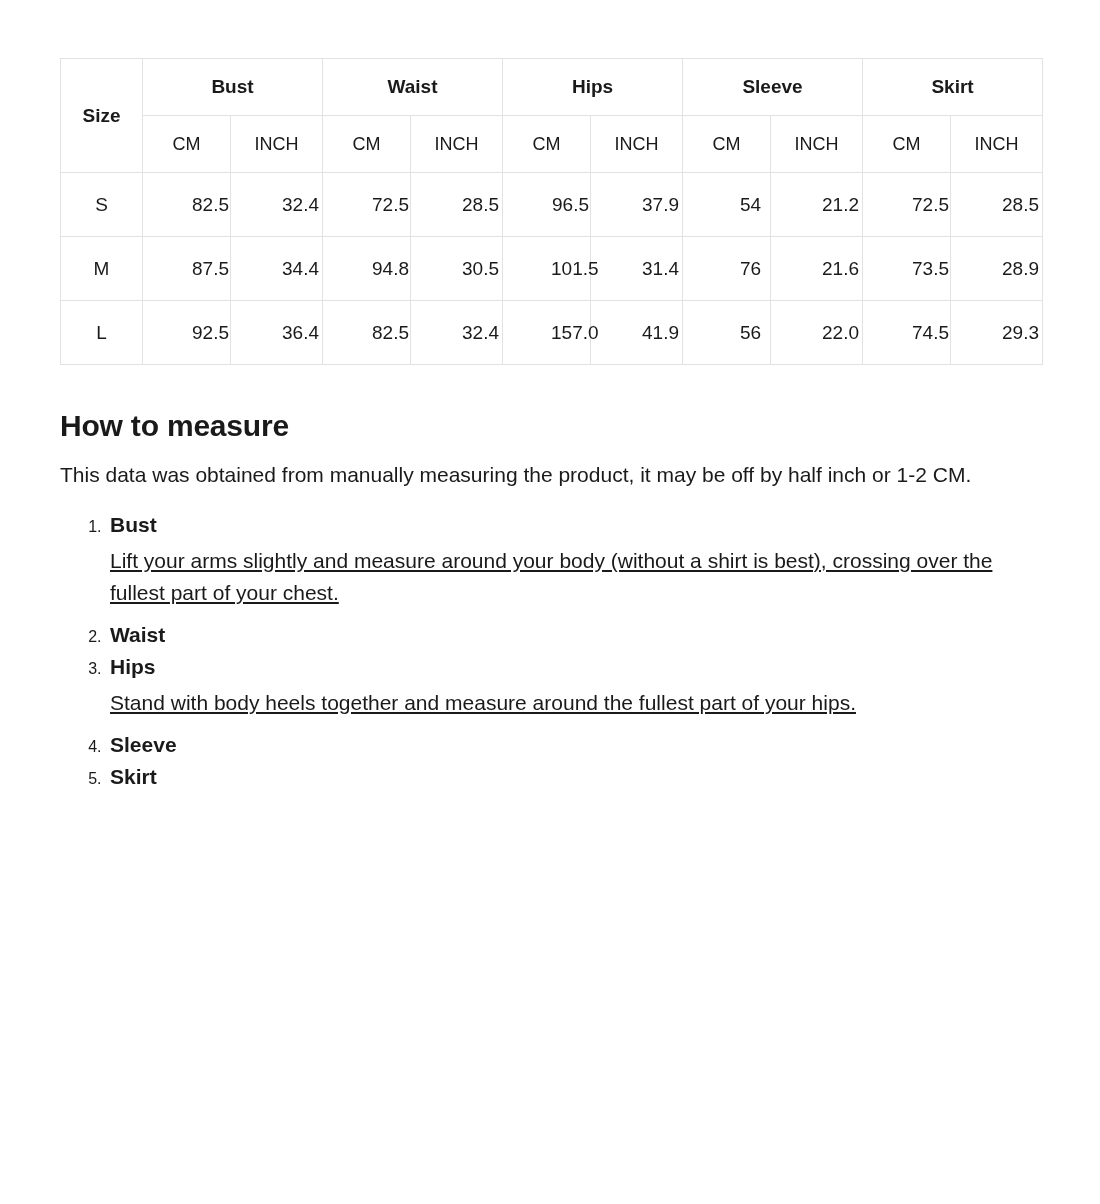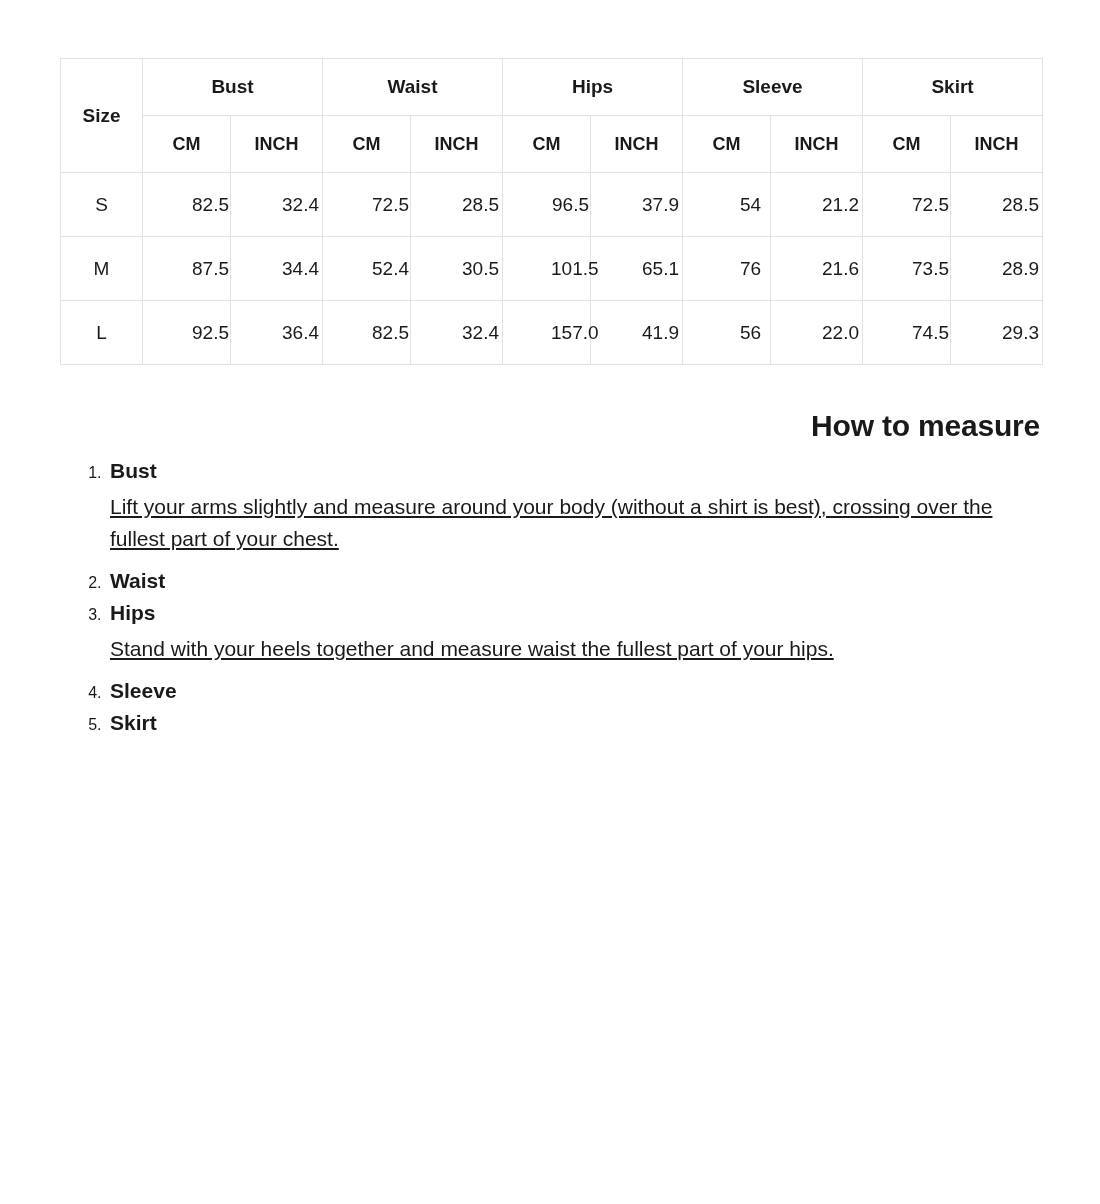--- a/index.html
+++ b/index.html
@@ -41,21 +41,21 @@
     font-size: 19px;
     height: 56px;
   }
   table.size-chart th.size-head {
     font-weight: bold;
     font-size: 19px;
     width: 82px;
     text-align: center;
   }
   table.size-chart th.unit-head {
-    font-weight: bold;
+    font-weight: normal;
     font-size: 18px;
     height: 56px;
     margin-left: 48px;
   }
   table.size-chart td.size-cell {
     height: 63px;
     font-size: 19px;
   }
   table.size-chart td.val-cell {
     height: 63px;
@@ -65,21 +65,20 @@
   col.c-size { width: 82px; }
   col.c-cm   { width: 88px; }
   col.c-in   { width: 92px; }
 
   
   h2.section-title {
     font-size: 30px;
     font-weight: bold;
     margin: 44px 0 16px 0;
     letter-spacing: -0.2px;
-    text-align: right;
   }
   p.intro {
     font-size: 21px;
     line-height: 1.52;
     margin: 0 0 22px 0;
     max-width: 985px;
   }
   ol.measure-list {
     margin: 0;
     padding-left: 46px;
@@ -157,24 +156,24 @@
         <td class="val-cell">37.9</td>
         <td class="val-cell">54</td>
         <td class="val-cell">21.2</td>
         <td class="val-cell">72.5</td>
         <td class="val-cell">28.5</td>
       </tr>
       <tr>
         <td class="size-cell">M</td>
         <td class="val-cell">87.5</td>
         <td class="val-cell">34.4</td>
-        <td class="val-cell">52.4</td>
+        <td class="val-cell">94.8</td>
         <td class="val-cell">30.5</td>
         <td class="val-cell">101.5</td>
-        <td class="val-cell">65.1</td>
+        <td class="val-cell">31.4</td>
         <td class="val-cell">76</td>
         <td class="val-cell">21.6</td>
         <td class="val-cell">73.5</td>
         <td class="val-cell">28.9</td>
       </tr>
       <tr>
         <td class="size-cell">L</td>
         <td class="val-cell">92.5</td>
         <td class="val-cell">36.4</td>
         <td class="val-cell">82.5</td>
@@ -183,32 +182,33 @@
         <td class="val-cell">41.9</td>
         <td class="val-cell">56</td>
         <td class="val-cell">22.0</td>
         <td class="val-cell">74.5</td>
         <td class="val-cell">29.3</td>
       </tr>
     </tbody>
   </table>
 
   <h2 class="section-title">How to measure</h2>
+  <p class="intro">This data was obtained from manually measuring the product, it may be off by half inch or 1-2 CM.</p>
 
   <ol class="measure-list">
     <li>
       <span class="item-title">Bust</span>
       <span class="item-desc">Lift your arms slightly and measure around your body (without a shirt is best), crossing over the fullest part of your chest.</span>
     </li>
     <li>
       <span class="item-title">Waist</span>
     </li>
     <li>
       <span class="item-title">Hips</span>
-      <span class="item-desc">Stand with your heels together and measure waist the fullest part of your hips.</span>
+      <span class="item-desc">Stand with body heels together and measure around the fullest part of your hips.</span>
     </li>
     <li>
       <span class="item-title">Sleeve</span>
     </li>
     <li>
       <span class="item-title">Skirt</span>
     </li>
   </ol>
 
 </div>

